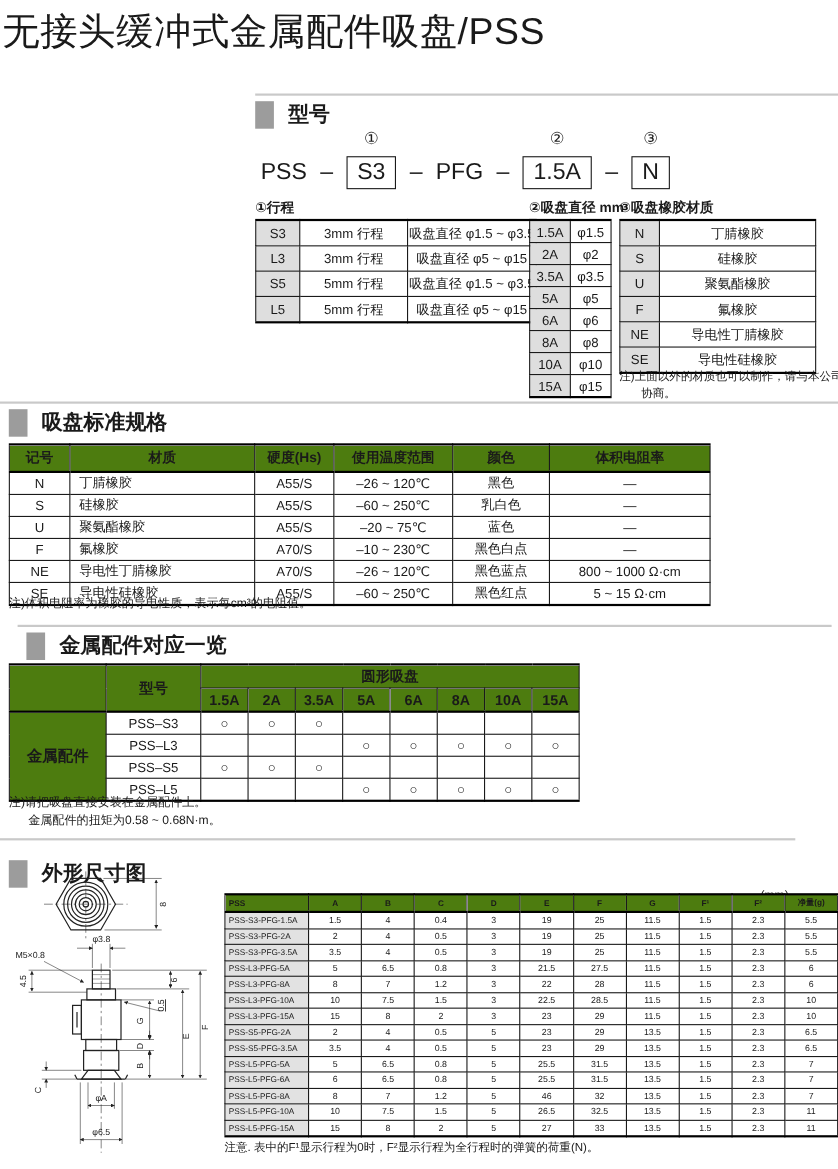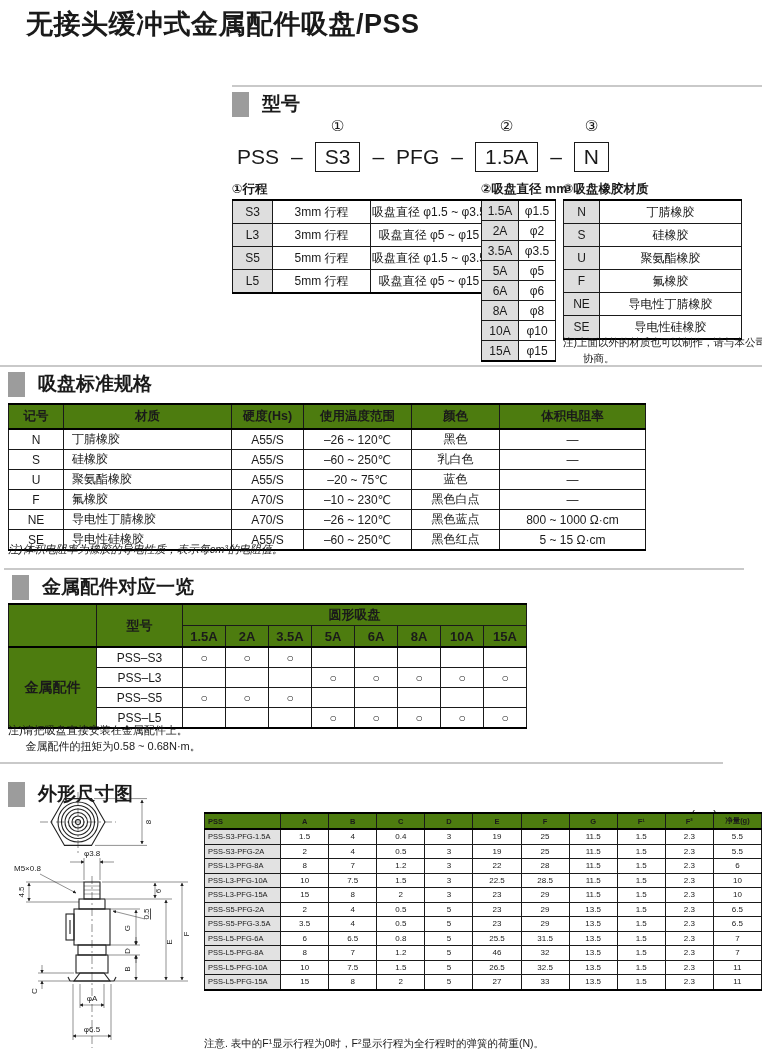--- a/index.html
+++ b/index.html
@@ -1,20 +1,20 @@
 <!DOCTYPE html>
 <html><head>
 <meta charset="utf-8">
 <style>
   html,body{margin:0;padding:0;}
   body{width:762px;height:1063px;background:#fff;position:relative;overflow:hidden;
        font-family:"Liberation Sans","DejaVu Sans",sans-serif;color:#1a1a1a;}
   .abs{position:absolute;}
   
-  .page-title{left:26px;top:6px;font-size:27px;font-weight:bold;letter-spacing:.5px;margin:0;}
+  .page-title{left:2px;top:6px;font-size:34px;font-weight:normal;letter-spacing:.5px;margin:0;}
   
   .sec{position:absolute;border-top:2px solid #c9c9c9;padding-top:4px;display:flex;align-items:center;}
   .sec .sq{width:17px;height:25px;background:#9c9c9c;flex:0 0 auto;}
   .sec h2{font-size:19px;font-weight:bold;margin:0 0 0 13px;}
   .sec .unit{margin-left:auto;font-size:11px;padding-right:6px;margin-top:40px;}
   
   .code-row{position:absolute;left:237px;top:142px;display:flex;align-items:center;gap:12px;
             font-size:21px;white-space:nowrap;}
   .boxed{position:relative;border:1.5px solid #1a1a1a;padding:2px 9px;text-align:center;}
   .mark{position:absolute;top:-26px;left:50%;transform:translateX(-50%);font-size:15px;font-style:normal;}
@@ -267,23 +267,23 @@
         <tr>
           <td>SE</td>
           <td>导电性硅橡胶</td>
           <td>A55/S</td>
           <td>–60 ~ 250℃</td>
           <td>黑色红点</td>
           <td>5 ~ 15 Ω·cm</td>
         </tr>
       </tbody>
   </table>
-  <div class="note" style="left:8px;top:541px;font-style:italic;">注)体积电阻率为橡胶的导电性质，表示每cm³的电阻值。</div>
-
-  <div class="sec" style="left:4px;top:568px;width:740px;">
+  <div class="note" style="left:8px;top:541px;">注)体积电阻率为橡胶的导电性质，表示每cm³的电阻值。</div>
+
+  <div class="sec" style="left:16px;top:568px;width:740px;">
     <span class="sq" style="margin-left:8px;"></span>
     <h2>金属配件对应一览</h2>
   </div>
   <table class="t-fit">
     <colgroup>
         <col style="width:88px">
         <col style="width:86px">
         <col style="width:43px">
         <col style="width:43px">
         <col style="width:43px">
@@ -512,20 +512,46 @@
           <td>0.5</td>
           <td>3</td>
           <td>19</td>
           <td>25</td>
           <td>11.5</td>
           <td>1.5</td>
           <td>2.3</td>
           <td>5.5</td>
         </tr>
         <tr>
+          <td>PSS-S3-PFG-3.5A</td>
+          <td>3.5</td>
+          <td>4</td>
+          <td>0.5</td>
+          <td>3</td>
+          <td>19</td>
+          <td>25</td>
+          <td>11.5</td>
+          <td>1.5</td>
+          <td>2.3</td>
+          <td>5.5</td>
+        </tr>
+        <tr>
+          <td>PSS-L3-PFG-5A</td>
+          <td>5</td>
+          <td>6.5</td>
+          <td>0.8</td>
+          <td>3</td>
+          <td>21.5</td>
+          <td>27.5</td>
+          <td>11.5</td>
+          <td>1.5</td>
+          <td>2.3</td>
+          <td>6</td>
+        </tr>
+        <tr>
           <td>PSS-L3-PFG-8A</td>
           <td>8</td>
           <td>7</td>
           <td>1.2</td>
           <td>3</td>
           <td>22</td>
           <td>28</td>
           <td>11.5</td>
           <td>1.5</td>
           <td>2.3</td>
@@ -577,20 +603,33 @@
           <td>0.5</td>
           <td>5</td>
           <td>23</td>
           <td>29</td>
           <td>13.5</td>
           <td>1.5</td>
           <td>2.3</td>
           <td>6.5</td>
         </tr>
         <tr>
+          <td>PSS-L5-PFG-5A</td>
+          <td>5</td>
+          <td>6.5</td>
+          <td>0.8</td>
+          <td>5</td>
+          <td>25.5</td>
+          <td>31.5</td>
+          <td>13.5</td>
+          <td>1.5</td>
+          <td>2.3</td>
+          <td>7</td>
+        </tr>
+        <tr>
           <td>PSS-L5-PFG-6A</td>
           <td>6</td>
           <td>6.5</td>
           <td>0.8</td>
           <td>5</td>
           <td>25.5</td>
           <td>31.5</td>
           <td>13.5</td>
           <td>1.5</td>
           <td>2.3</td>

